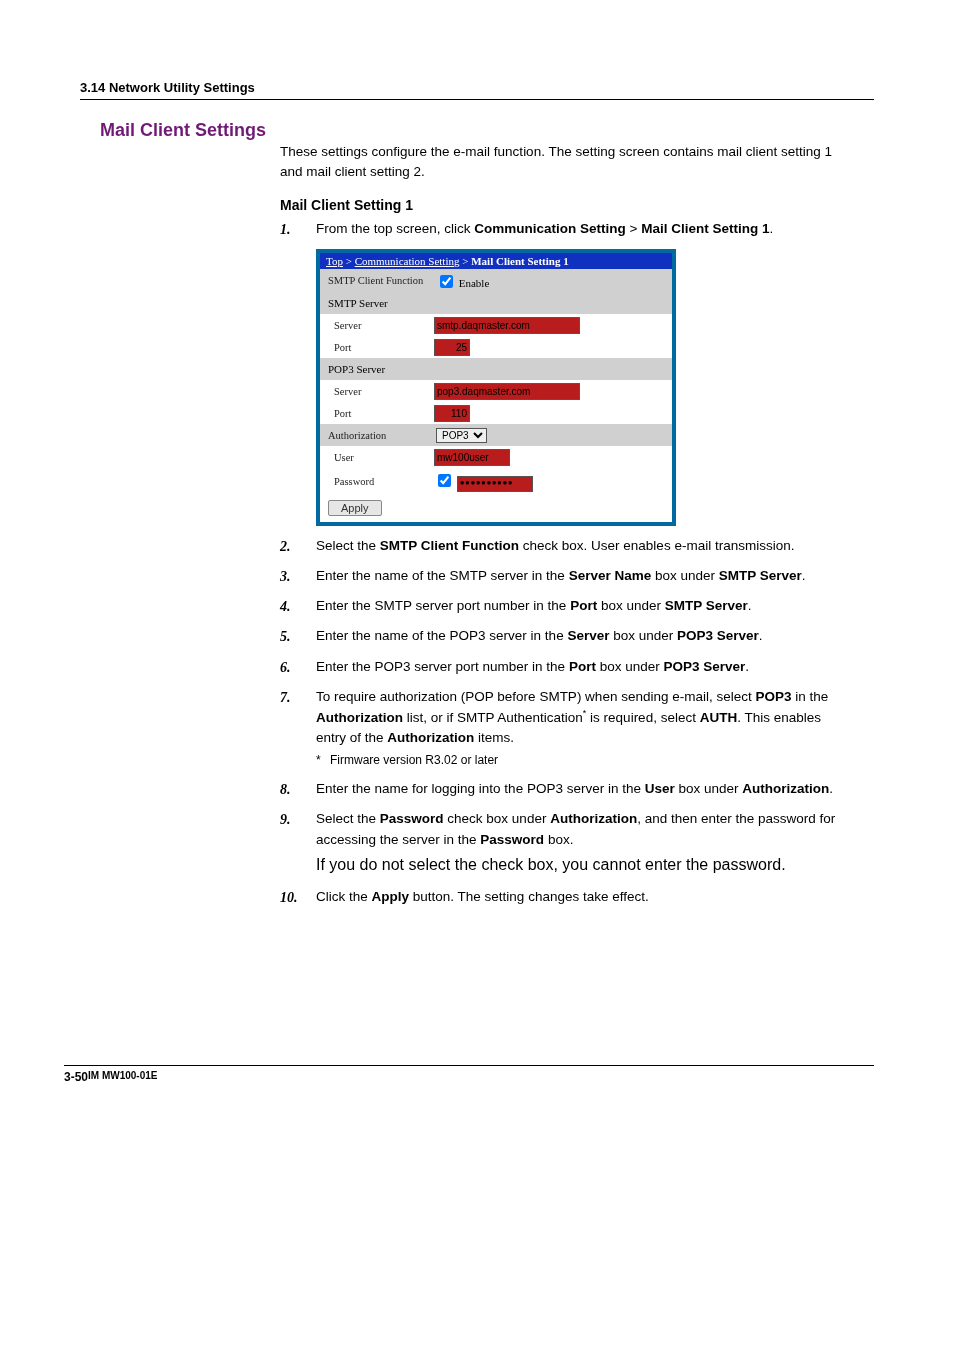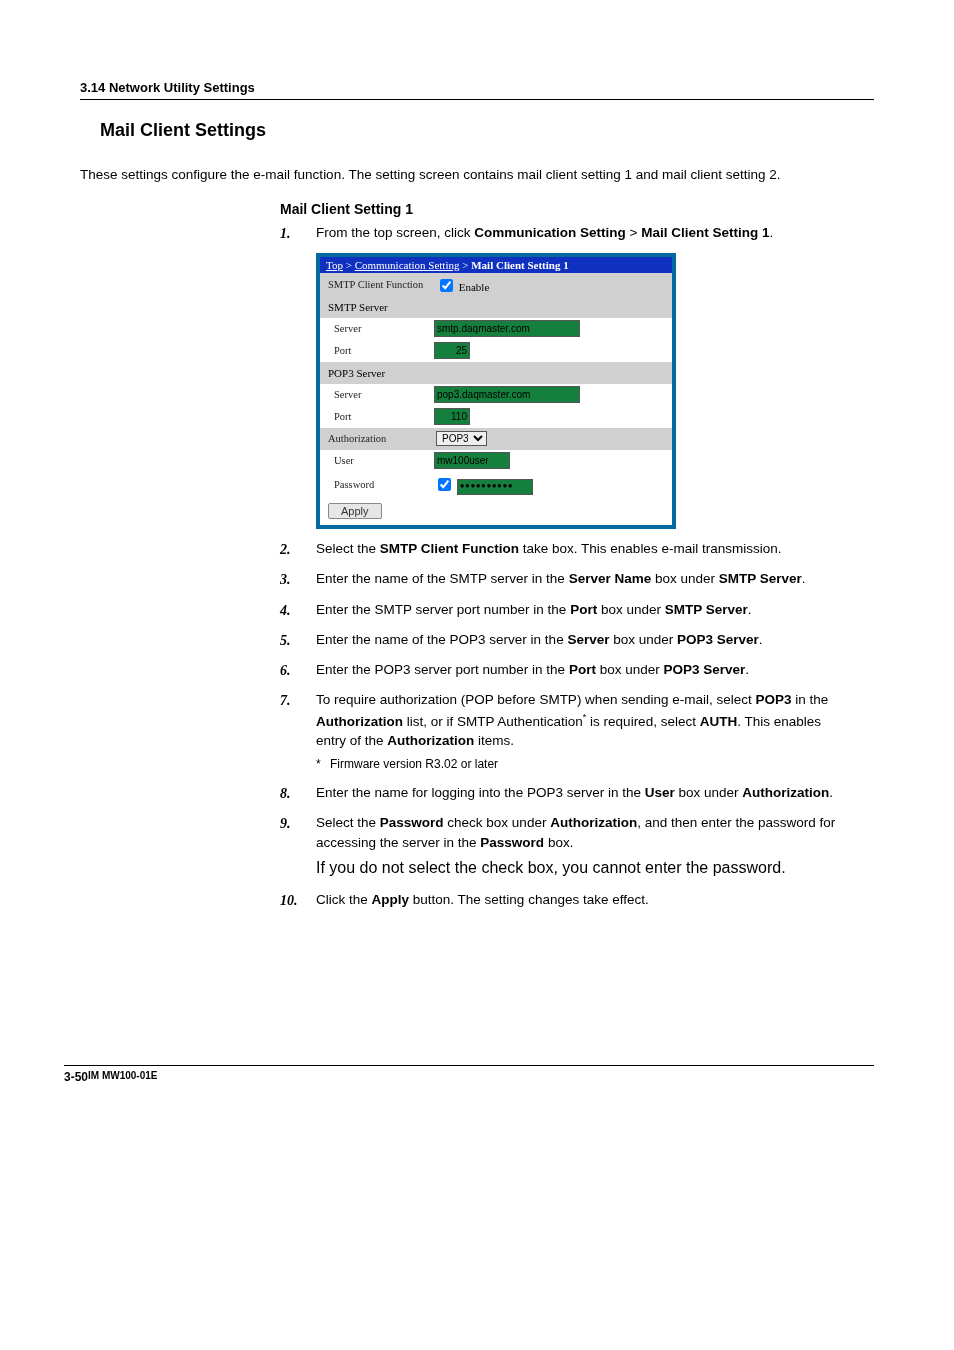--- a/index.html
+++ b/index.html
@@ -20,24 +20,25 @@
   .sec-header {
     font-weight: bold;
     font-size: 13px;
     border-bottom: 1px solid #000;
     padding-bottom: 4px;
     margin-bottom: 20px;
   }
   .heading-main {
     font-size: 18px;
     font-weight: bold;
-    color: #000000;
-    margin: 0 0 24px 20px;
+    color: #701a75;
+    margin: 0 0 1px 20px;
   }
   .intro {
+    margin-left: 200px;
     margin-right: 30px;
     font-size: 13.5px;
     line-height: 1.45;
   }
   .sub-heading {
     font-weight: bold;
     font-size: 14px;
     margin: 16px 0 6px 200px;
   }
   ol.steps {
@@ -105,21 +106,21 @@
   .form-row .lbl {
     width: 100px;
     font-family: 'Times New Roman', serif;
     font-size: 10.5px;
     color: #222;
     padding-left: 4px;
   }
   .form-row .ctl { flex: 1; padding-right: 8px; }
   .ti {
     border: 1px solid #555;
-    background: #15803d;
+    background: #b91c1c;
     font-size: 10px;
     padding: 1px 2px;
     height: 13px;
     box-sizing: content-box;
   }
   .ti-wide { width: 140px; }
   .ti-short { width: 30px; text-align: right; }
   .ti-med { width: 70px; }
   .sel {
     border: 1px solid #555;
@@ -212,21 +213,21 @@
     <div class="form-row">
       <span class="lbl">Password</span>
       <span class="ctl"><input type="checkbox" class="cb" checked="" style=""> <span class="ti ti-med pw-dots" style="display:inline-block;vertical-align:middle;height:12px;line-height:10px;font-size:8px">●●●●●●●●●●</span></span>
     </div>
     <button class="apply-btn">Apply</button>
   </div>
 
   <ol class="steps">
     <li>
       <span class="num">2.</span>
-      <span>Select the </span><b>SMTP Client Function</b><span> take box. This enables e-mail transmission.</span>
+      <span>Select the </span><b>SMTP Client Function</b><span> check box. User enables e-mail transmission.</span>
     </li>
     <li>
       <span class="num">3.</span>
       <span>Enter the name of the SMTP server in the </span><b>Server Name</b><span> box under </span><b>SMTP Server</b><span>.</span>
     </li>
     <li>
       <span class="num">4.</span>
       <span>Enter the SMTP server port number in the </span><b>Port</b><span> box under </span><b>SMTP Server</b><span>.</span>
     </li>
     <li>

